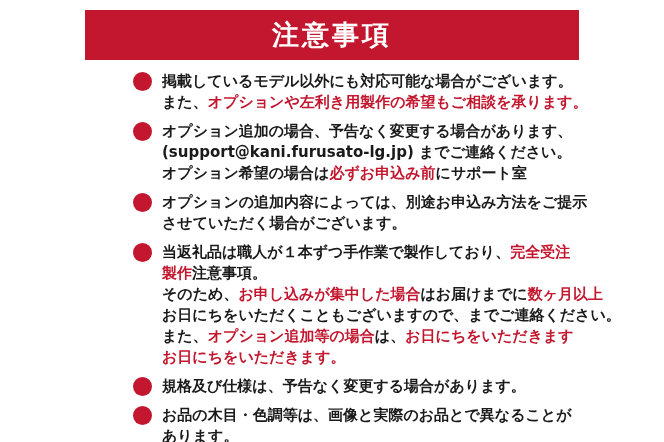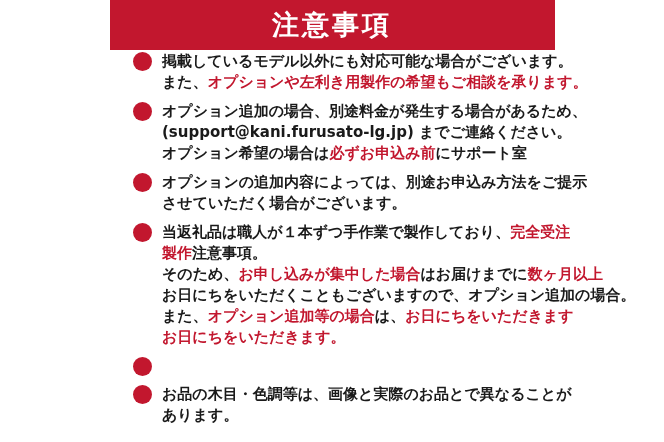--- a/index.html
+++ b/index.html
@@ -13,23 +13,23 @@
     font-family: "DejaVu Sans", sans-serif;
     overflow: hidden;
   }
   .page {
     width: 664px;
     height: 442px;
     background: #ffffff;
     position: relative;
   }
   .banner {
-    width: 445px;
+    width: 494px;
     height: 50px;
-    margin: 0 auto;
+    margin: 10px auto;
     background: var(--accent, #C2172E);
     display: flex;
     align-items: center;
     justify-content: center;
   }
   .banner h1 {
     margin: 0;
     color: #ffffff;
     font-size: 27px;
     font-weight: bold;
@@ -79,45 +79,48 @@
       <li class="notice">
         <span class="bullet"></span>
         <div class="notice-text">
           <div class="line"><span class="seg">掲載しているモデル以外にも対応可能な場合がございます。</span></div>
           <div class="line"><span class="seg">また、</span><span class="seg red">オプションや左利き用製作の希望もご相談を承ります。</span></div>
         </div>
       </li>
       <li class="notice">
         <span class="bullet"></span>
         <div class="notice-text">
-          <div class="line"><span class="seg">オプション追加の場合、別途料金が発生する場合があるため、</span></div>
+          <div class="line"><span class="seg">オプション追加の場合、予告なく変更する場合があります、</span></div>
           <div class="line"><span class="seg">(support@kani.furusato-lg.jp) までご連絡ください。</span></div>
           <div class="line"><span class="seg">オプション希望の場合は</span><span class="seg red">必ずお申込み前</span><span class="seg">にサポート室</span></div>
         </div>
       </li>
       <li class="notice">
         <span class="bullet"></span>
         <div class="notice-text">
           <div class="line"><span class="seg">オプションの追加内容によっては、別途お申込み方法をご提示</span></div>
           <div class="line"><span class="seg">させていただく場合がございます。</span></div>
         </div>
       </li>
       <li class="notice">
         <span class="bullet"></span>
         <div class="notice-text">
           <div class="line"><span class="seg">当返礼品は職人が１本ずつ手作業で製作しており、</span><span class="seg red">完全受注</span></div>
           <div class="line"><span class="seg red">製作</span><span class="seg">注意事項。</span></div>
           <div class="line"><span class="seg">そのため、</span><span class="seg red">お申し込みが集中した場合</span><span class="seg">はお届けまでに</span><span class="seg red">数ヶ月以上</span></div>
-          <div class="line"><span class="seg">お日にちをいただくこともございますので、オプション追加の場合。</span></div>
+          <div class="line"><span class="seg">お日にちをいただくこともございますので、までご連絡ください。</span></div>
           <div class="line"><span class="seg">また、</span><span class="seg red">オプション追加等の場合</span><span class="seg">は、</span><span class="seg red">お日にちをいただきます</span></div>
           <div class="line"><span class="seg red">お日にちをいただきます。</span></div>
         </div>
       </li>
       <li class="notice">
         <span class="bullet"></span>
+        <div class="notice-text">
+          <div class="line"><span class="seg">規格及び仕様は、予告なく変更する場合があります。</span></div>
+        </div>
       </li>
       <li class="notice">
         <span class="bullet"></span>
         <div class="notice-text">
           <div class="line"><span class="seg">お品の木目・色調等は、画像と実際のお品とで異なることが</span></div>
           <div class="line"><span class="seg">あります。</span></div>
         </div>
       </li>
     </ul>
 </div>

